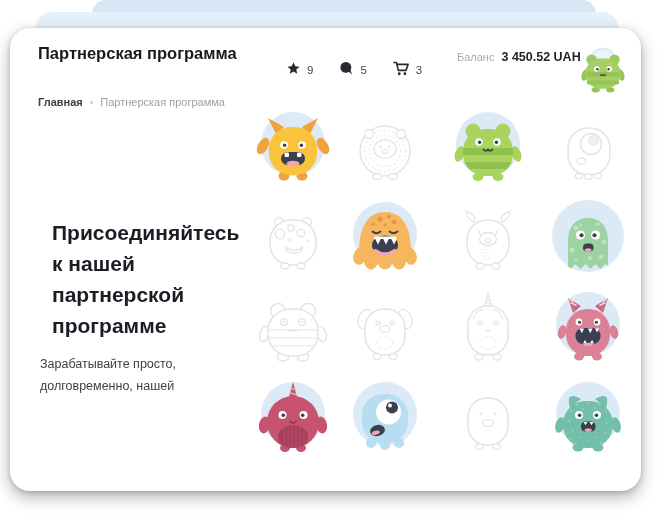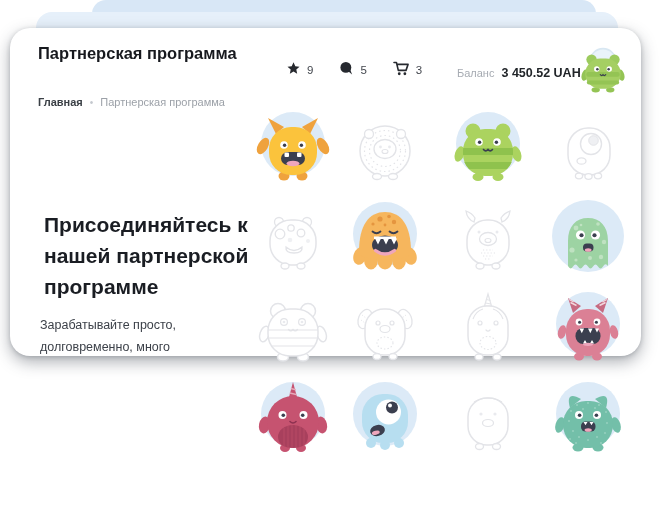--- a/index.html
+++ b/index.html
@@ -5,38 +5,38 @@
   html,body{margin:0;padding:0;}
   body{
     width:660px;height:523px;background:#FFFFFF;
     font-family:"Liberation Sans", sans-serif;
     -webkit-font-smoothing:antialiased;
   }
   .stage{position:relative;width:660px;height:523px;overflow:hidden;}
   .band1{position:absolute;left:92px;top:0;width:504px;height:34px;background:#D8E7F6;border-radius:14px;}
   .band2{position:absolute;left:36px;top:12px;width:582px;height:40px;background:#E6F0FA;border-radius:16px;}
   .card{
-    position:absolute;left:10px;top:28px;width:631px;height:328px;background:#FFFFFF;
+    position:absolute;left:10px;top:28px;width:631px;height:463px;background:#FFFFFF;
     border-radius:20px;
     box-shadow:0 6px 16px rgba(50,57,70,0.40), 0 1px 4px rgba(50,57,70,0.22);
   }
   .page-title{position:absolute;left:28px;top:16px;font-size:16.5px;font-weight:700;color:#17191E;}
   .breadcrumb{position:absolute;left:28px;top:45px;font-size:11px;display:flex;gap:7px;align-items:center;margin-top:23px;}
   .breadcrumb .home{color:#3B4046;font-weight:600;cursor:pointer;}
   .breadcrumb .sep{color:#C4C8CE;font-size:10px;}
   .breadcrumb .current{color:#9CA1A8;}
   .stats{position:absolute;left:276px;top:32px;height:20px;display:flex;align-items:center;gap:26px;}
   .stat{display:flex;align-items:center;gap:6px;cursor:pointer;}
   .stat .count{font-size:11.5px;color:#43474E;}
-  .balance{position:absolute;left:447px;top:36px;display:flex;align-items:center;gap:7px;cursor:pointer;}
+  .balance{position:absolute;left:447px;top:20px;display:flex;align-items:center;gap:7px;cursor:pointer;}
   .balance .label{font-size:11px;color:#A6ABB2;}
   .balance .value{font-size:12.5px;font-weight:700;color:#212529;}
   .avatar{position:absolute;left:568px;top:17px;width:50px;height:50px;cursor:pointer;}
   .hero{position:absolute;left:30px;top:177px;width:218px;}
-  .hero h1{margin:4px;font-size:21px;line-height:31px;font-weight:700;color:#1A1D23;}
+  .hero h1{margin:12px;font-size:21px;line-height:31px;font-weight:700;color:#1A1D23;}
   .hero p{margin:13px 0 0 0;font-size:12.5px;line-height:1.75;color:#3C4149;}
   .grid{position:absolute;left:0;top:0;width:631px;height:463px;pointer-events:none;}
   .cell{position:absolute;width:90px;height:90px;display:flex;align-items:center;justify-content:center;}
 </style>
 </head>
 <body>
 
 <div class="stage">
   <div class="band1"></div>
   <div class="band2"></div>
@@ -106,21 +106,21 @@
         <circle cx="18" cy="23" r="2.6" fill="#fff"></circle>
           <circle cx="18.6" cy="23.2" r="1.2" fill="#3B3F4F"></circle>
         <circle cx="30" cy="23" r="2.6" fill="#fff"></circle>
           <circle cx="29.4" cy="23.2" r="1.2" fill="#3B3F4F"></circle>
         <path d="M21.4 28.5 q1.3 1.6 2.6 0 q1.3 1.6 2.6 0" stroke="#3B3F4F" fill="none" stroke-width="1.2" stroke-linecap="round"></path>
       </svg>
     </div>
 
     <div class="hero">
       <h1>Присоединяйтесь к нашей партнерской программе</h1>
-      <p>Зарабатывайте просто, долговременно, много</p>
+      <p>Зарабатывайте просто, долговременно, нашей</p>
     </div>
 
     <div class="grid" id="monster-grid">
         <div class="cell" style="left: 238px; top: 77px;">
           <svg viewBox="0 0 90 90" width="90" height="90">
             <circle cx="45" cy="39" r="32" fill="#DCEAF7"></circle>
 <path d="M28 29 L20 13 L36 22 Z" fill="#EFA23D"></path>
             <path d="M62 29 L70 13 L54 22 Z" fill="#EFA23D"></path>
 <ellipse cx="15" cy="41" rx="5" ry="9" fill="#EFA23D" transform="rotate(30 15 41)"></ellipse>
 <ellipse cx="75" cy="41" rx="5" ry="9" fill="#EFA23D" transform="rotate(-30 75 41)"></ellipse>

